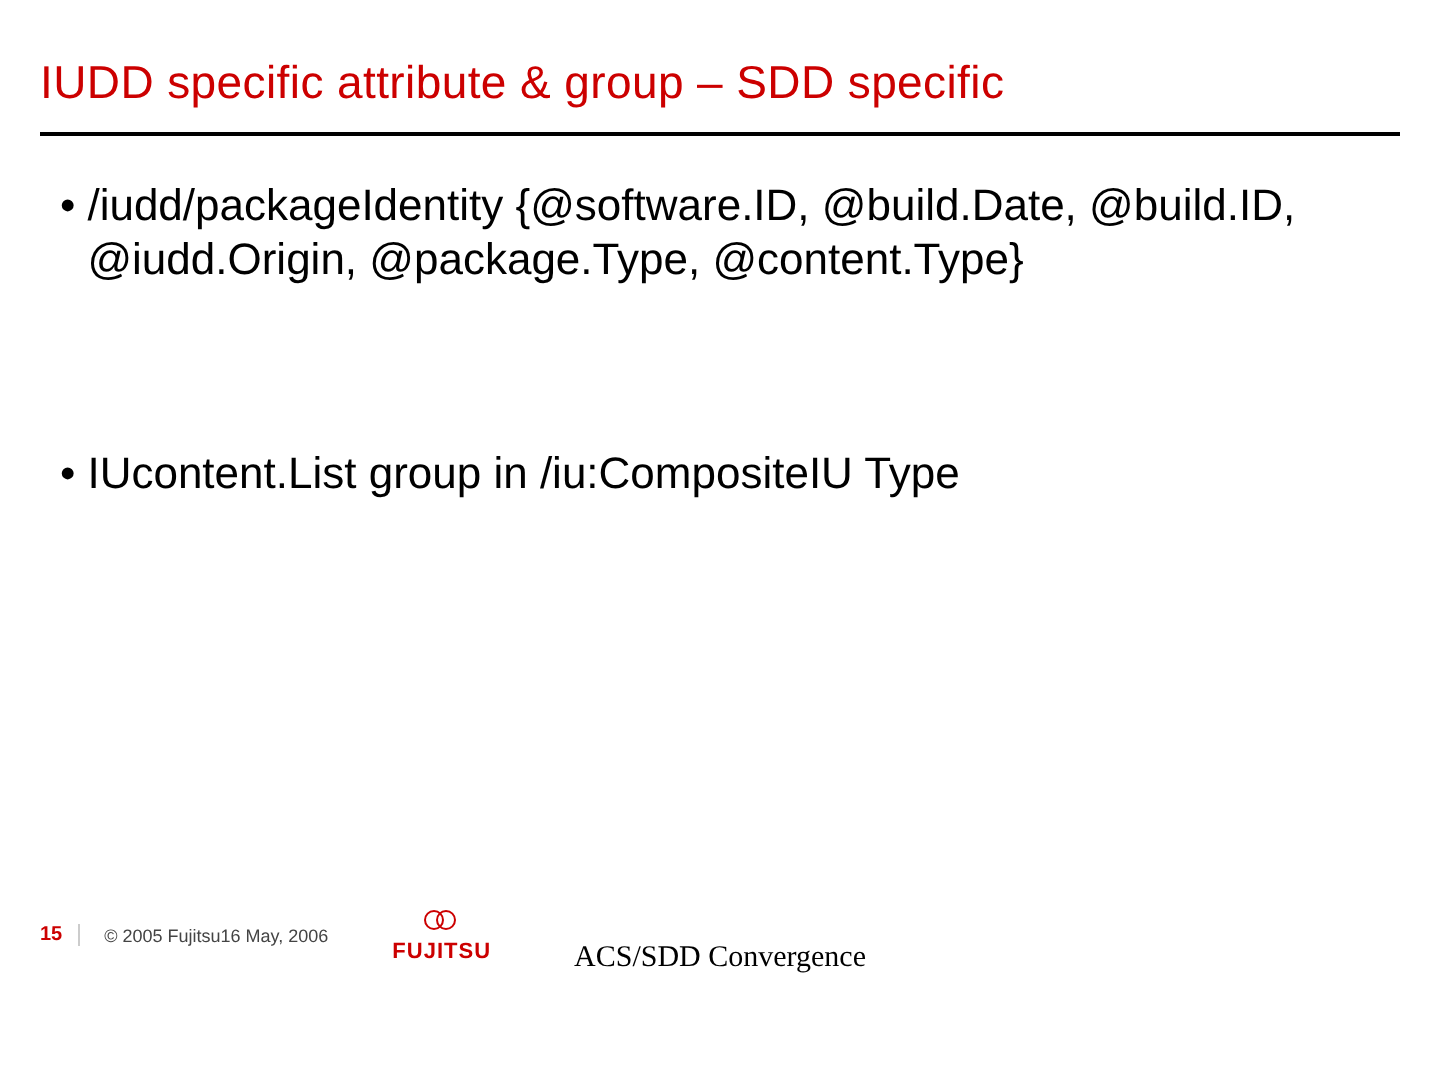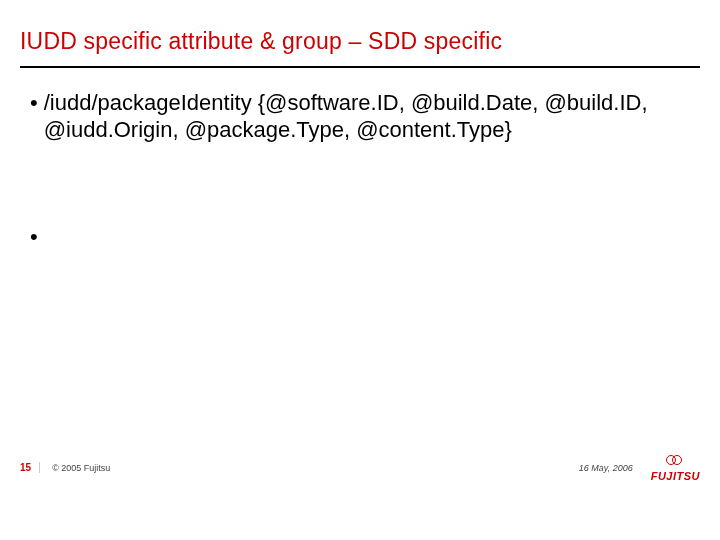--- a/index.html
+++ b/index.html
@@ -51,21 +51,20 @@
   .bullet .dot {
     margin-right: 6px;
   }
   .footer {
     position: absolute;
     left: 20px;
     right: 20px;
     bottom: 16px;
     display: flex;
     align-items: center;
-    justify-content: space-between;
     font-size: 10px;
     color: #333;
   }
   .footer-left {
     display: flex;
     align-items: center;
     gap: 12px;
   }
   .page-num {
     color: #c00;
@@ -83,22 +82,21 @@
     left: 50%;
     transform: translateX(-50%);
     bottom: 10px;
     font-family: "Times New Roman", Times, serif;
     font-size: 15px;
     color: #000;
   }
   .footer-right {
     display: flex;
     align-items: center;
-    gap: 18px;
-    font-style: italic;
+    gap: 32px;
   }
   .date {
     font-size: 9px;
     color: #444;
   }
   .logo {
     display: flex;
     align-items: center;
     gap: 3px;
     flex-direction: column;
@@ -135,31 +133,33 @@
   <div class="title">IUDD specific attribute &amp; group – SDD specific</div>
   <div class="title-rule"></div>
 
   <div class="body">
     <div class="bullet">
       <span class="dot">•</span>
       <span>/iudd/packageIdentity {@software.ID, @build.Date, @build.ID, @iudd.Origin, @package.Type, @content.Type}</span>
     </div>
     <div class="bullet">
       <span class="dot">•</span>
+      <span>IUcontent.List group in /iu:CompositeIU Type</span>
     </div>
   </div>
 
   <div class="footer">
     <div class="footer-left">
       <span class="page-num">15</span>
       <span class="copyright">© 2005 Fujitsu</span>
     </div>
     <div class="footer-right">
       <span class="date">16 May, 2006</span>
       <span class="logo">
         <span class="logo-mark"></span>
         <span class="logo-text">FUJITSU</span>
       </span>
     </div>
   </div>
 
+  <div class="footer-center">ACS/SDD Convergence</div>
 
 </div>
 
 </body></html>

